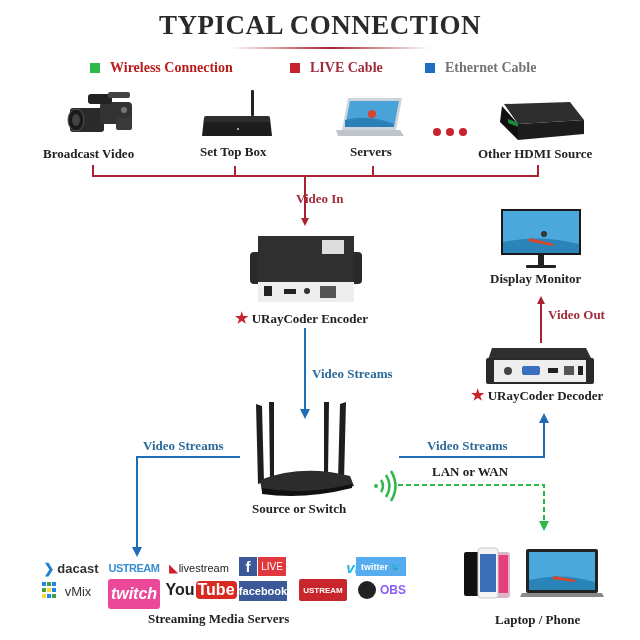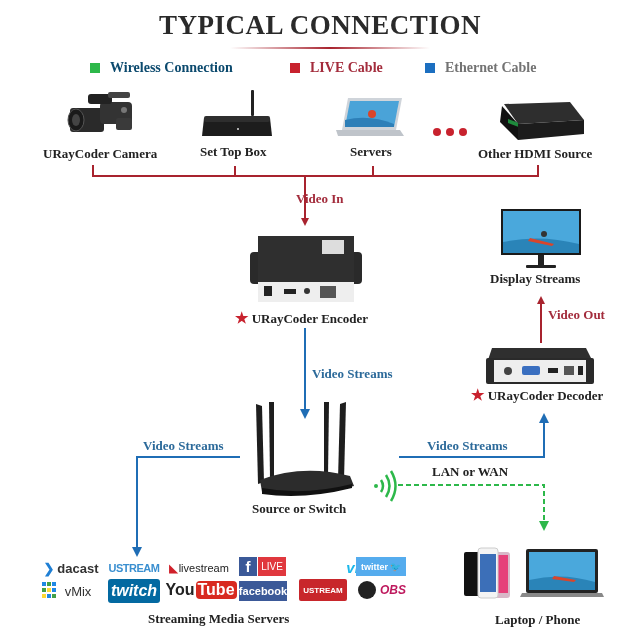--- a/index.html
+++ b/index.html
@@ -17,21 +17,21 @@
   .logo { position:absolute; font-family:"Liberation Sans", sans-serif; font-weight:bold; display:flex; align-items:center; justify-content:center; white-space:nowrap; }
 </style>
 </head>
 <body>
 
 <div class="abs title">TYPICAL CONNECTION</div>
 <div class="abs title-underline"></div>
 
 <div class="abs legend-item" style="left:90px;">
   <span class="legend-sq" style="background:#2db84a"></span>
-  <span style="color:#0c4a6e">Wireless Connection</span>
+  <span style="color:#b91c1c">Wireless Connection</span>
 </div>
 <div class="abs legend-item" style="left:290px;">
   <span class="legend-sq" style="background:#c8222e"></span>
   <span style="color:#a32c3c">LIVE Cable</span>
 </div>
 <div class="abs legend-item" style="left:425px;">
   <span class="legend-sq" style="background:#1c6fc0"></span>
   <span style="color:#737373">Ethernet Cable</span>
 </div>
 
@@ -71,21 +71,21 @@
     <rect x="8" y="20" width="34" height="24" rx="3" fill="#2a2a2a"></rect>
     <ellipse cx="14" cy="32" rx="8" ry="11" fill="#1a1a1a" stroke="#555" stroke-width="1"></ellipse>
     <ellipse cx="14" cy="32" rx="4" ry="6" fill="#444"></ellipse>
     <rect x="38" y="14" width="32" height="22" rx="4" fill="#333"></rect>
     <rect x="26" y="6" width="24" height="10" rx="3" fill="#222"></rect>
     <rect x="46" y="4" width="22" height="6" rx="2" fill="#444"></rect>
     <rect x="54" y="30" width="16" height="12" rx="2" fill="#3a3a3a"></rect>
     <circle cx="62" cy="22" r="3" fill="#777"></circle>
   </svg>
 </div>
-<div class="abs lbl" style="left:43px; top:146px;">URayCoder Camera</div>
+<div class="abs lbl" style="left:43px; top:146px;">Broadcast Video</div>
 
 <div class="device" style="left:200px; top:88px; width:75px; height:52px;">
   <svg width="75" height="52" viewBox="0 0 75 52">
     <rect x="51" y="2" width="3" height="26" rx="1" fill="#222"></rect>
     <path d="M4,30 L70,30 L72,48 L2,48 Z" fill="#1d1d1d"></path>
     <rect x="4" y="28" width="66" height="6" rx="2" fill="#2e2e2e"></rect>
     <circle cx="38" cy="41" r="1" fill="#ddd"></circle>
   </svg>
 </div>
 <div class="abs lbl" style="left:200px; top:144px;">Set Top Box</div>
@@ -142,21 +142,21 @@
   <svg width="82" height="62" viewBox="0 0 82 62">
     <rect x="1" y="1" width="80" height="46" fill="#1a1a1a"></rect>
     <rect x="3" y="3" width="76" height="42" fill="#4aa8dc"></rect>
     <path d="M3,34 Q40,26 79,36 L79,45 L3,45 Z" fill="#2a84b8"></path>
     <path d="M30,30 L54,36 L52,38 L28,33 Z" fill="#d9452b"></path>
     <circle cx="44" cy="26" r="3" fill="#333"></circle>
     <rect x="38" y="47" width="6" height="10" fill="#222"></rect>
     <rect x="26" y="57" width="30" height="3" rx="1" fill="#222"></rect>
   </svg>
 </div>
-<div class="abs lbl" style="left:490px; top:271px;">Display Streams</div>
+<div class="abs lbl" style="left:490px; top:271px;">Display Monitor</div>
 
 <div class="abs lbl lbl-red" style="left:548px; top:307px;">Video Out</div>
 
 <div class="device" style="left:486px; top:346px; width:108px; height:40px;">
   <svg width="108" height="40" viewBox="0 0 108 40">
     <path d="M6,2 L100,2 L106,14 L2,14 Z" fill="#2f2f2f"></path>
     <rect x="0" y="12" width="108" height="26" rx="2" fill="#2a2a2a"></rect>
     <rect x="8" y="14" width="92" height="22" fill="#eee"></rect>
     <circle cx="22" cy="25" r="4" fill="#444"></circle>
     <rect x="36" y="20" width="18" height="9" rx="2" fill="#3a6fc0"></rect>
@@ -221,28 +221,28 @@
         <rect x="10" y="0" width="4" height="4" fill="#1e88e5"></rect>
       <rect x="0" y="6" width="4" height="4" fill="#43a047"></rect>
         <rect x="5" y="6" width="4" height="4" fill="#fdd835"></rect>
         <rect x="10" y="6" width="4" height="4" fill="#1e88e5"></rect>
       <rect x="0" y="12" width="4" height="4" fill="#fdd835"></rect>
         <rect x="5" y="12" width="4" height="4" fill="#1e88e5"></rect>
         <rect x="10" y="12" width="4" height="4" fill="#43a047"></rect>
     </svg>
   </div>
   <div class="logo" style="left:58px; top:582px; width:40px; height:18px; font-size:13px; color:#333; font-weight:normal;">vMix</div>
-  <div class="logo" style="left:108px; top:579px; width:52px; height:24px; font-size:16px; color:#fff; background:#0369a1; border-radius:3px; font-style:italic;">twitch</div>
+  <div class="logo" style="left:108px; top:579px; width:52px; height:30px; font-size:16px; color:#fff; background:#ec4899; border-radius:3px; font-style:italic;">twitch</div>
   <div class="logo" style="left:172px; top:578px; width:58px; height:24px; font-size:16px; color:#222;">
     <span>You</span>
       <span style="background:#d82a20; color:#fff; border-radius:4px; padding:0 2px; margin-left:1px;">Tube</span>
   </div>
   <div class="logo" style="left:239px; top:581px; width:48px; height:20px; font-size:11px; color:#fff; background:#3b5998;">facebook</div>
   <div class="logo" style="left:299px; top:579px; width:48px; height:22px; font-size:8px; color:#fff; background:#c8262b; border-radius:2px;">USTREAM</div>
-  <div class="logo" style="left:357px; top:580px; width:50px; height:20px; font-size:12px; color:#be185d;font-style:italic;">
+  <div class="logo" style="left:357px; top:580px; width:50px; height:20px; font-size:12px; color:#8b5cf6;">
     <span style="display:inline-block; width:18px; height:18px; border-radius:50%; background:#222; margin-right:4px;"></span>
       <span>OBS</span>
   </div>
 </div>
 <div class="abs lbl" style="left:148px; top:611px;">Streaming Media Servers</div>
 
 <div class="device" style="left:464px; top:546px; width:144px; height:56px;">
   <svg width="144" height="56" viewBox="0 0 144 56">
     <rect x="0" y="6" width="16" height="44" rx="2" fill="#111"></rect>
     <rect x="26" y="6" width="20" height="46" rx="3" fill="#d8b8c8"></rect>

